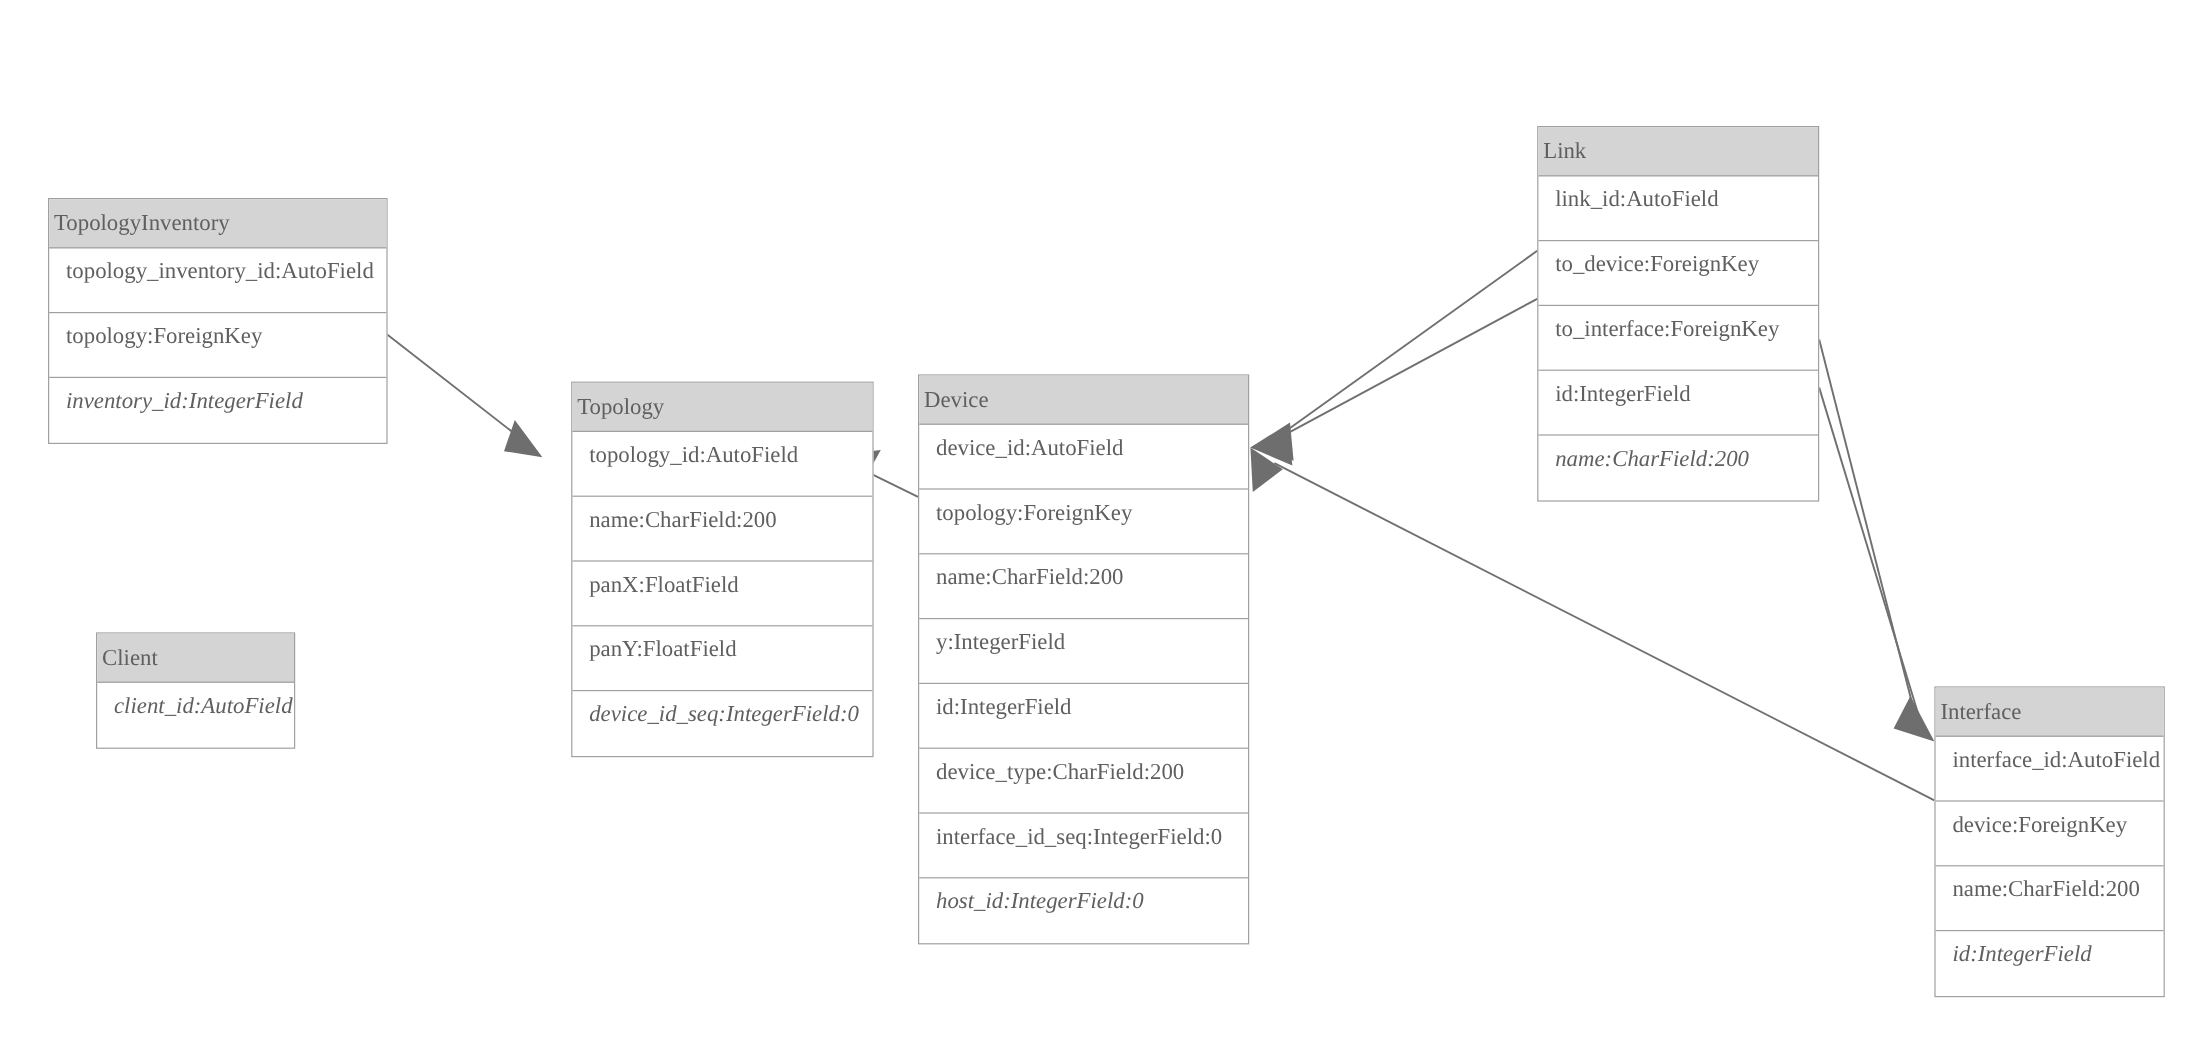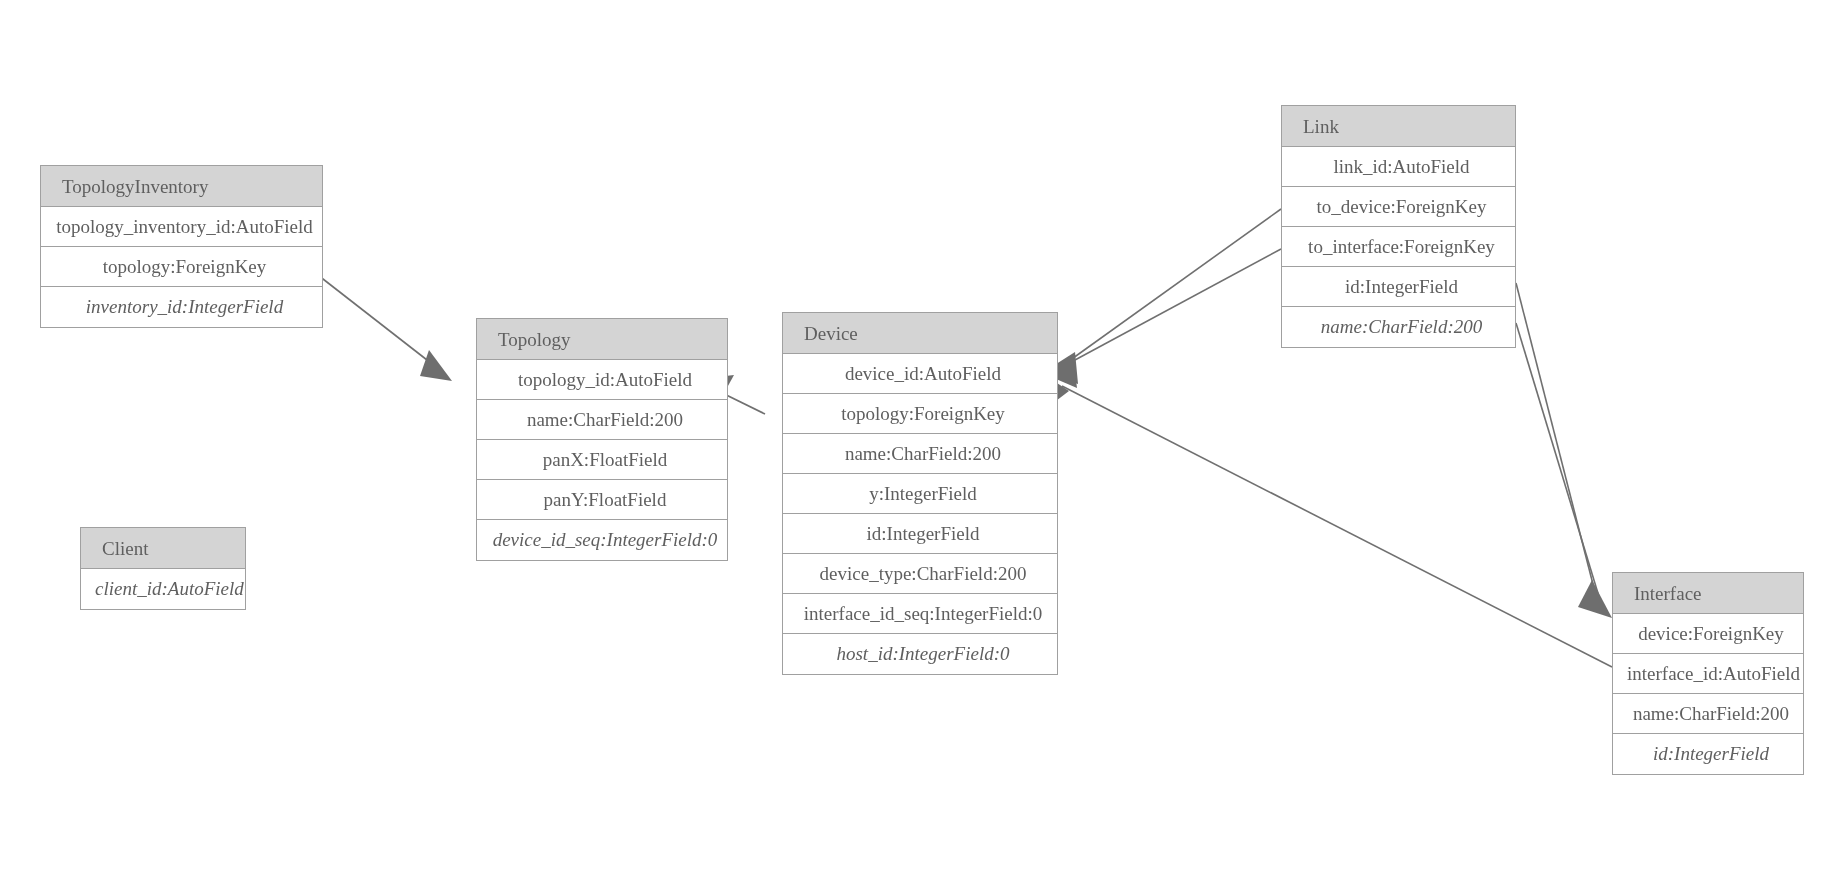--- a/index.html
+++ b/index.html
@@ -36,38 +36,37 @@
     z-index: 2;
   }
   .entity-header {
     box-sizing: border-box;
     height: 41px;
     line-height: 41px;
     background: #d4d4d4;
     border-bottom: 1px solid #a0a0a0;
     color: #5f5f5f;
     font-size: 19px;
-    padding: 0 0 0 21px;
+    padding: 0 0 0 4px;
     white-space: nowrap;
     overflow: hidden;
   }
   .entity-fields {
     display: block;
   }
   .entity-field {
     box-sizing: border-box;
-    height: 40px;
+    height: 54px;
     line-height: 40px;
     border-bottom: 1px solid #a0a0a0;
     color: #5f5f5f;
     font-size: 19px;
     padding: 0 8px 0 14px;
     white-space: nowrap;
     overflow: hidden;
-    text-align: center;
   }
   .entity-field:last-child {
     border-bottom: none;
     font-style: italic;
   }
 </style>
 </head>
 <body>
 
 <div id="canvas">
@@ -130,21 +129,21 @@
     </div>
   </div>
 
   <div class="entity" style="left:80px; top:527px; width:166px;">
     <div class="entity-header">Client</div>
     <div class="entity-fields">
       <div class="entity-field">client_id:AutoField</div>
     </div>
   </div>
 
-  <div class="entity" style="left:765px; top:312px; width:276px;margin-left:17px;">
+  <div class="entity" style="left:765px; top:312px; width:276px;">
     <div class="entity-header">Device</div>
     <div class="entity-fields">
       <div class="entity-field">device_id:AutoField</div>
       <div class="entity-field">topology:ForeignKey</div>
       <div class="entity-field">name:CharField:200</div>
       <div class="entity-field">y:IntegerField</div>
       <div class="entity-field">id:IntegerField</div>
       <div class="entity-field">device_type:CharField:200</div>
       <div class="entity-field">interface_id_seq:IntegerField:0</div>
       <div class="entity-field">host_id:IntegerField:0</div>
@@ -158,20 +157,20 @@
       <div class="entity-field">to_device:ForeignKey</div>
       <div class="entity-field">to_interface:ForeignKey</div>
       <div class="entity-field">id:IntegerField</div>
       <div class="entity-field">name:CharField:200</div>
     </div>
   </div>
 
   <div class="entity" style="left:1612px; top:572px; width:192px;">
     <div class="entity-header">Interface</div>
     <div class="entity-fields">
+      <div class="entity-field">interface_id:AutoField</div>
       <div class="entity-field">device:ForeignKey</div>
-      <div class="entity-field">interface_id:AutoField</div>
       <div class="entity-field">name:CharField:200</div>
       <div class="entity-field">id:IntegerField</div>
     </div>
   </div>
 
 </div>
 
 </body></html>

